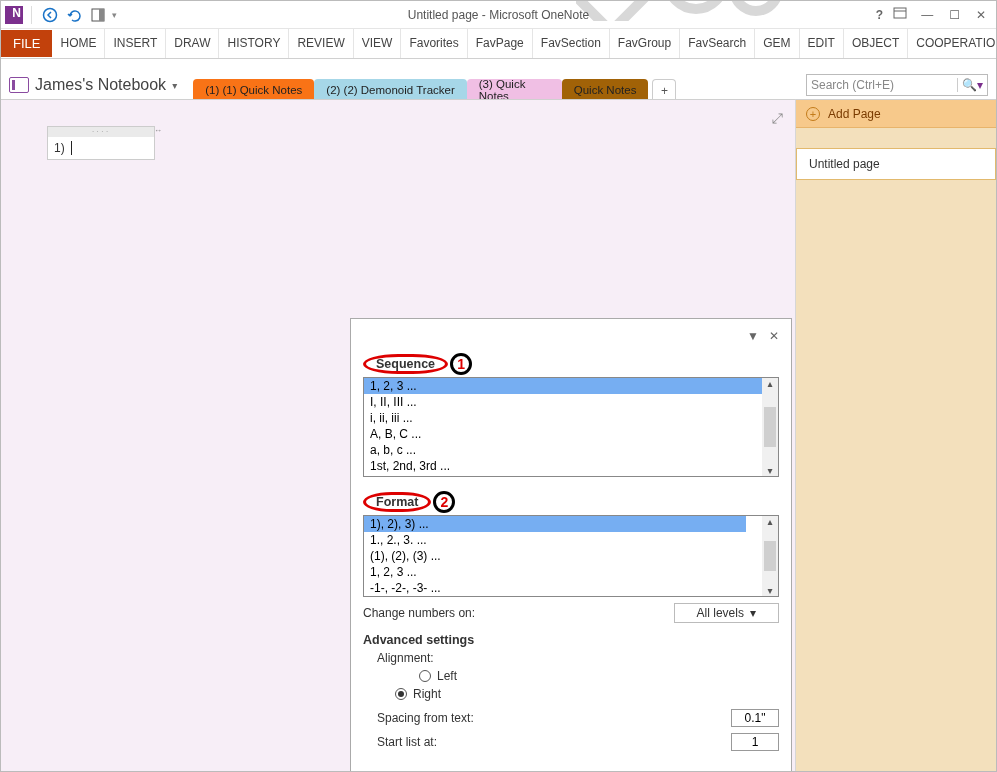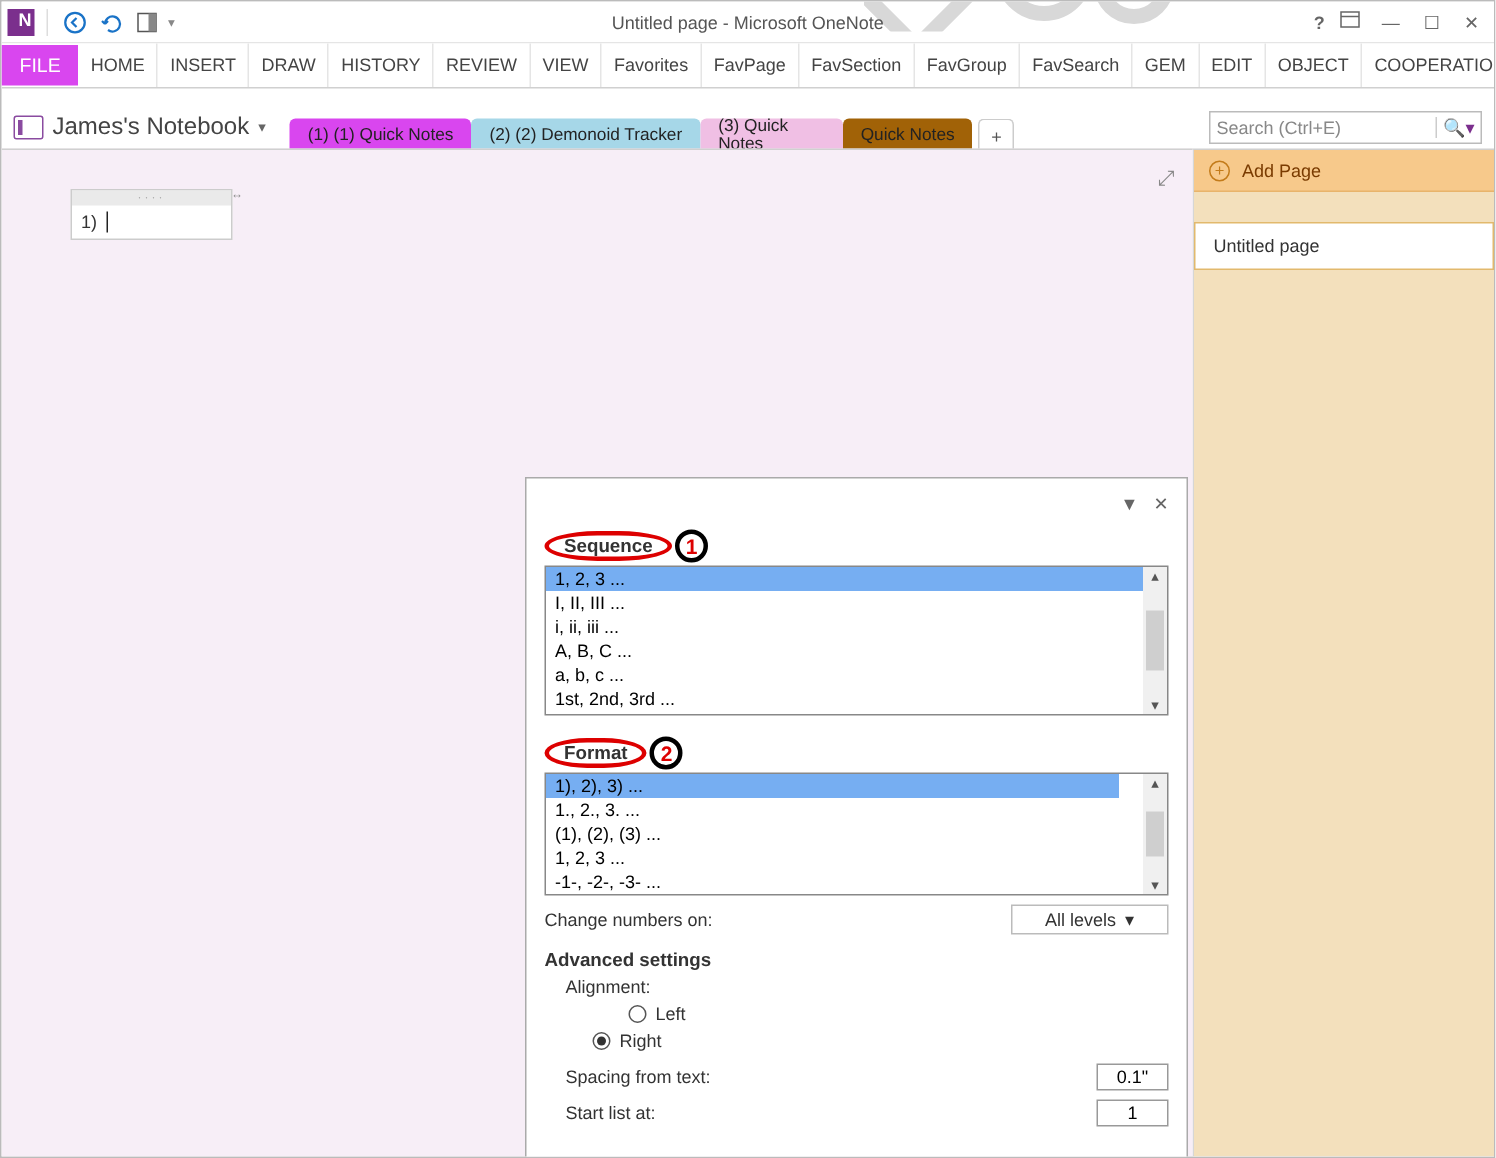--- a/index.html
+++ b/index.html
@@ -15,33 +15,33 @@
   .tb-icon { width: 20px; height: 20px; display: flex; align-items: center; justify-content: center; color: #444; }
   .tb-icon.blue { color: #1a73c7; }
   .title-center { position: absolute; left: 0; right: 0; text-align: center; font-size: 12px; color: #555; pointer-events:none; }
   .titlebar-right { margin-left: auto; display: flex; align-items: center; gap: 10px; padding-right: 6px; z-index: 2; }
   .winctrl { display: flex; gap: 8px; color: #666; }
   .winctrl span { padding: 2px 4px; }
   .deco { position: absolute; right: 180px; top: -40px; z-index:0; }
 
   
   .ribbon { height: 30px; display: flex; align-items: center; border-bottom: 1px solid #d0d0d0; position: relative; background:#fff; z-index:3; }
-  .ribbon-file { background: #d946ef; color: #fff; padding: 6px 12px; font-size: 13px; }
+  .ribbon-file { background: #c2410c; color: #fff; padding: 6px 12px; font-size: 13px; }
   .ribbon-tabs { display: flex; height:100%; }
   .ribbon-tab { padding: 7px 8px; font-size: 12px; color: #444; border-right: 1px solid #e5e5e5; }
 
   
   .notebookbar { height: 28px; display: flex; align-items: center; padding: 0 8px; margin-top: 12px; }
   .notebook-icon { width: 20px; height: 16px; border: 1px solid #8a4ba0; border-radius: 2px; margin-right: 6px; position:relative; }
   .notebook-icon::before { content:""; position:absolute; left:2px; top:2px; bottom:2px; width:3px; background:#8a4ba0; }
   .notebook-name { font-size: 16px; color: #444; }
   .notebook-caret { margin-left: 6px; color: #666; font-size: 10px; }
   .section-tabs { display: flex; margin-left: 16px; align-items: flex-end; height: 100%; }
   .section-tab { padding: 4px 12px; font-size: 11.5px; color: #222; border-top-left-radius: 4px; border-top-right-radius: 4px; position: relative; top:2px; height:22px; display:flex; align-items:center; }
-  .tab1 { background: #d946ef; }
+  .tab1 { background: #f97316; }
   .tab2 { background: #a6d7e8; }
   .tab3 { background: #f0bfe4; width:95px; justify-content:center; }
   .tab4 { background: #a16207; text-align: center; }
   .tab-plus { width: 24px; text-align: center; color:#555; border:1px solid #ccc; border-bottom:none; margin-left:4px; border-top-left-radius:4px; border-top-right-radius:4px; height:22px; display:flex; align-items:center; justify-content:center; position:relative; top:2px; }
   .searchbox { margin-left: auto; width: 182px; height: 22px; border: 1px solid #bbb; display: flex; align-items: center; padding: 0 4px; color: #888; font-size: 12px; }
   .searchbox .mag { margin-left:auto; padding-left:4px; border-left:1px solid #ccc; color:#7B2F8D; }
 
   
   .workarea { display: flex; height: calc(100% - 98px); }
   .canvas { flex: 1; background: #f7eef7; position: relative; border-top: 1px solid #d0d0d0; }

